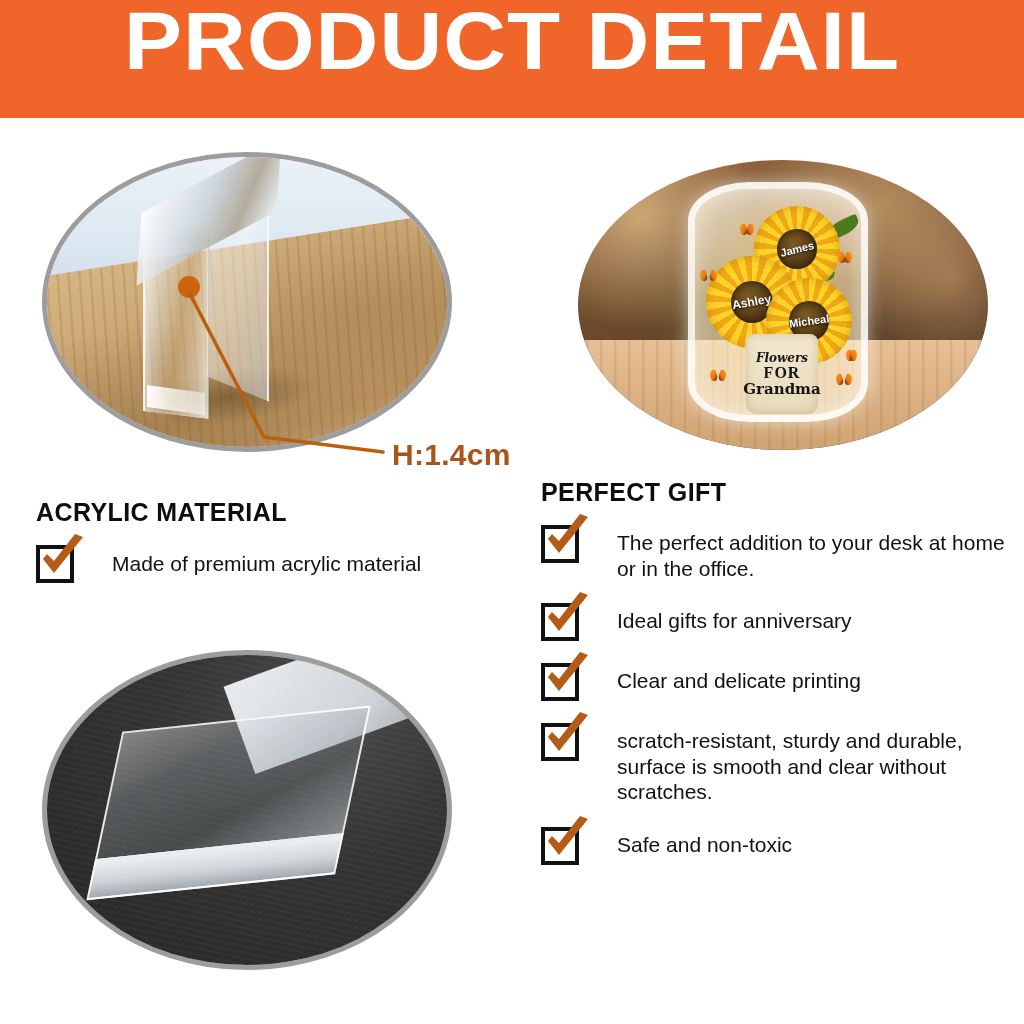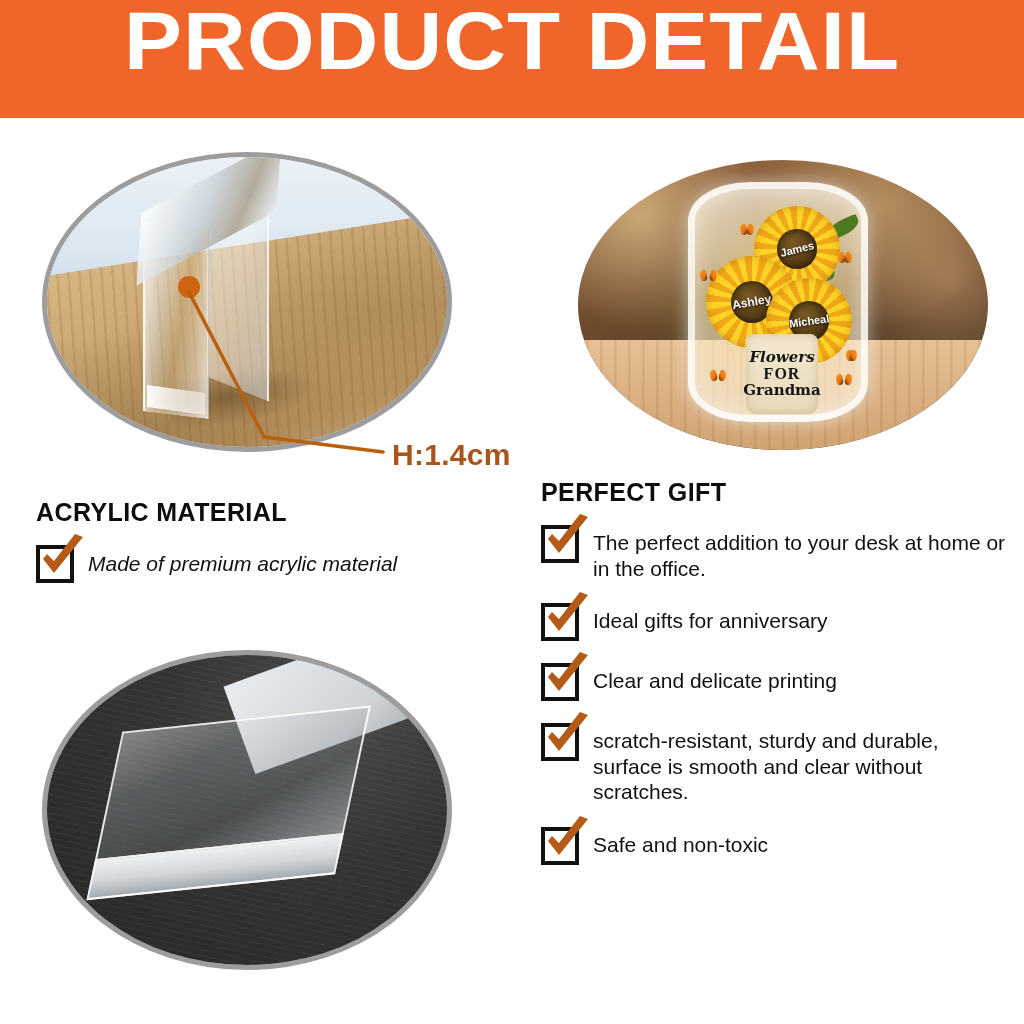--- a/index.html
+++ b/index.html
@@ -199,21 +199,21 @@
 
   
   .jar {
     position:absolute; left:58px; top:152px; width:72px; height:80px;
     background:linear-gradient(180deg,#f3e8cf 0%,#e8dabb 100%);
     border-radius:8px 8px 10px 10px;
     box-shadow:inset 0 0 10px rgba(150,120,70,.35);
     display:flex; flex-direction:column; align-items:center; justify-content:center;
     gap:1px;
   }
-  .jar-l1 { font-family:"DejaVu Serif", serif; font-style:italic; font-weight:bold; font-size:15px; color:#141414; line-height:1; }
+  .jar-l1 { font-family:"DejaVu Serif", serif; font-style:italic; font-weight:bold; font-size:12px; color:#141414; line-height:1; }
   .jar-l2 { font-family:"Liberation Serif", serif; font-weight:bold; font-size:16px; color:#141414; letter-spacing:1px; line-height:1; }
   .jar-l3 { font-family:"DejaVu Serif", serif; font-weight:bold; font-size:15px; color:#141414; line-height:1; }
 
   
   .bf { position:absolute; width:14px; height:11px; }
   .bf::before, .bf::after {
     content:""; position:absolute; top:0; width:7px; height:11px;
     background:linear-gradient(140deg,#ff9f1a 0%,#e87414 60%,#2a1a08 100%);
     border-radius:70% 30% 55% 45%;
   }
@@ -230,26 +230,26 @@
   .section-title {
     position:absolute;
     font-family:"Liberation Sans",sans-serif;
     font-weight:bold; font-size:25px; color:#0d0d0d; letter-spacing:.4px;
     white-space:nowrap;
   }
   #title-acrylic { left:36px;  top:498px; }
   #title-gift    { left:541px; top:478px;text-align:center; }
 
   .feature-list { position:absolute; }
-  #list-acrylic { left:36px;  top:545px; width:490px;font-style:italic; }
+  #list-acrylic { left:36px;  top:545px; width:490px; }
   #list-gift    { left:541px; top:525px; width:470px; }
 
   .feature-item {
     position:relative;
-    display:flex; align-items:flex-start;
+    display:flex; align-items:flex-start;gap:24px;
   }
   #list-acrylic .feature-item { margin-bottom:10px; }
   #list-gift .feature-item { margin-bottom:22px; }
 
   .checkbox {
     position:relative; flex:0 0 auto;
     width:38px; height:38px;
     border:4px solid #111111; background:#ffffff;
     margin-right:14px;
   }

